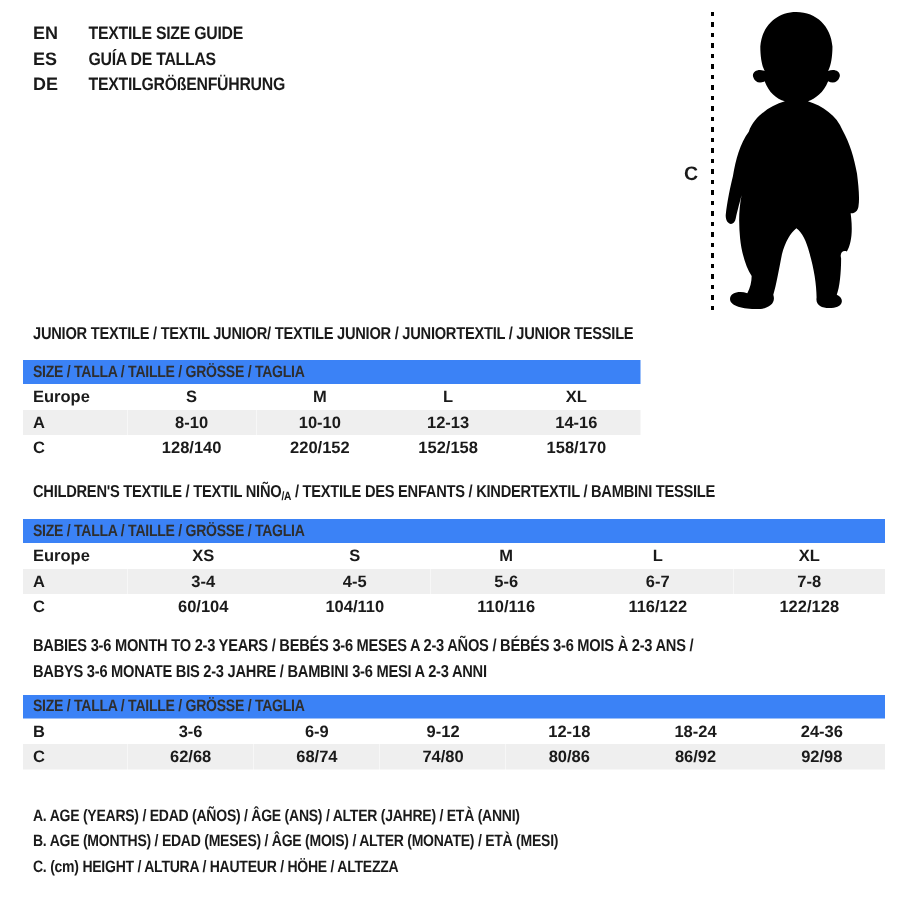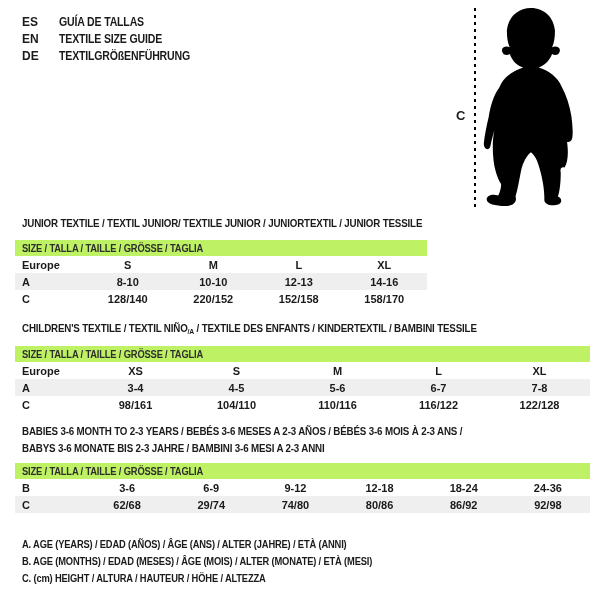--- a/index.html
+++ b/index.html
@@ -31,41 +31,41 @@
   sub.subsc{font-size:8px;vertical-align:-2px;}
   
   .size-table{position:absolute;border-collapse:collapse;table-layout:fixed;}
   .tbl-junior{left:15px;top:240px;width:412px;}
   .tbl-children{left:15px;top:346px;width:575px;}
   .tbl-babies{left:15px;top:463px;width:575px;}
   .size-table td{
     font-size:11px;font-weight:bold;text-align:center;padding:0;height:17px;
     white-space:nowrap;overflow:hidden;color:#1a1a1a;
   }
-  .size-table tr.bar td{background:#bef264;text-align:left;height:16px;color:#2e2e2e;}
+  .size-table tr.bar td{background:#3b82f6;text-align:left;height:16px;color:#2e2e2e;}
   .size-table tr.stripe td{background:#efefef;}
   .size-table td.label{text-align:left;padding-left:7px;}
   .cond{display:inline-block;transform:scaleX(.85);transform-origin:0 50%;white-space:nowrap;letter-spacing:-.2px;}
   
   .notes{position:absolute;left:22px;top:536px;}
   .note-line{font-size:11px;line-height:17px;white-space:nowrap;transform:scaleX(.85);transform-origin:0 0;letter-spacing:-.2px;}
 </style>
 </head>
 <body>
 
 <div class="canvas">
 
   <div class="lang-list">
     <div class="lang-row">
+      <span class="lang-code">EN</span>
+      <span class="lang-label">TEXTILE SIZE GUIDE</span>
+    </div>
+    <div class="lang-row">
       <span class="lang-code">ES</span>
       <span class="lang-label">GUÍA DE TALLAS</span>
-    </div>
-    <div class="lang-row">
-      <span class="lang-code">EN</span>
-      <span class="lang-label">TEXTILE SIZE GUIDE</span>
     </div>
     <div class="lang-row">
       <span class="lang-code">DE</span>
       <span class="lang-label">TEXTILGRÖßENFÜHRUNG</span>
     </div>
   </div>
 
   <div class="height-line"></div>
   <div class="height-label">C</div>
   <svg class="toddler" viewBox="0 0 100 210" aria-hidden="true">
@@ -152,21 +152,21 @@
     <tr class="stripe">
       <td class="label">A</td>
       <td>3-4</td>
       <td>4-5</td>
       <td>5-6</td>
       <td>6-7</td>
       <td>7-8</td>
     </tr>
     <tr>
       <td class="label">C</td>
-      <td>98/161</td>
+      <td>60/104</td>
       <td>104/110</td>
       <td>110/116</td>
       <td>116/122</td>
       <td>122/128</td>
     </tr>
   </tbody>
     </table>
 
   <div class="section-title title-babies">
     <div>BABIES 3-6 MONTH TO 2-3 YEARS / BEBÉS 3-6 MESES A 2-3 AÑOS / BÉBÉS 3-6 MOIS À 2-3 ANS /</div>
@@ -191,21 +191,21 @@
       <td>3-6</td>
       <td>6-9</td>
       <td>9-12</td>
       <td>12-18</td>
       <td>18-24</td>
       <td>24-36</td>
     </tr>
     <tr class="stripe">
       <td class="label">C</td>
       <td>62/68</td>
-      <td>29/74</td>
+      <td>68/74</td>
       <td>74/80</td>
       <td>80/86</td>
       <td>86/92</td>
       <td>92/98</td>
     </tr>
   </tbody>
     </table>
 
   <div class="notes">
     <div class="note-line">A. AGE (YEARS) / EDAD (AÑOS) / ÂGE (ANS) / ALTER (JAHRE) / ETÀ (ANNI)</div>

